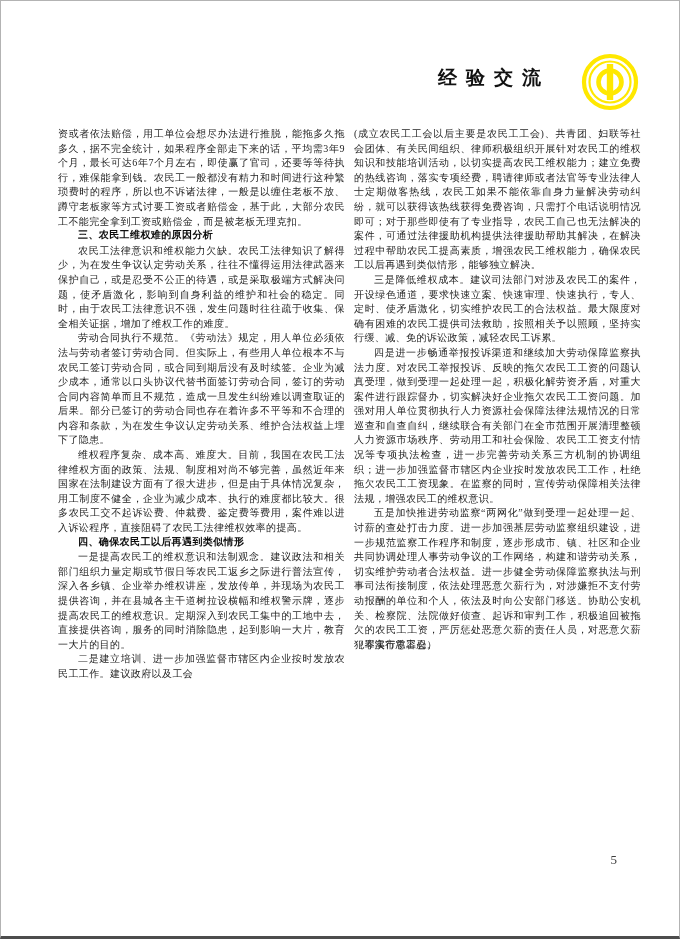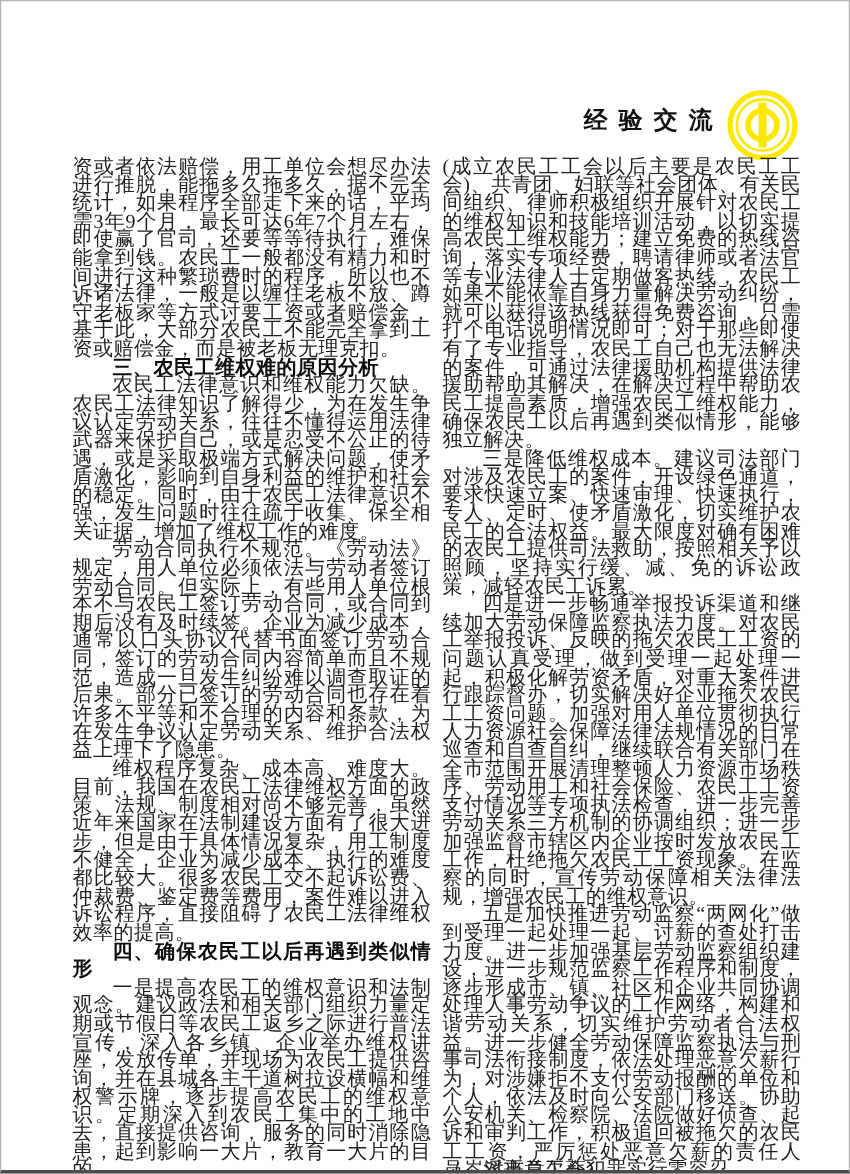--- a/index.html
+++ b/index.html
@@ -5,42 +5,42 @@
   html,body { margin:0; padding:0; background:#fff; }
   body { width:680px; height:939px; font-family:"Liberation Serif", serif; }
   .page {
     position:relative; width:680px; height:939px; box-sizing:border-box;
     background:#ffffff;
     border-left:1px solid #b3b3b3; border-right:1px solid #b3b3b3;
     border-top:1px solid #b3b3b3; border-bottom:3px solid #4d4d4d;
     overflow:hidden;
   }
   .header {
-    position:absolute; top:70px; right:40px;
-    display:flex; align-items:center;
+    position:absolute; top:52px; right:40px;
+    display:flex; align-items:center;gap:29px;
   }
   .page-title {
     font-family:"Liberation Serif", serif;
     font-size:19px; font-weight:700; color:#111;
     letter-spacing:9px; margin-right:2px; white-space:nowrap;
     transform:translateY(-4px);
   }
   .logo { width:58px; height:58px; flex:0 0 auto; }
   .content {
     position:absolute; left:57px; top:126px; width:583px;
     display:flex; gap:9px;
   }
   .col { width:287px; }
   .para {
-    margin:0; font-size:16px; line-height:14.6px; letter-spacing:0.4px;
+    margin:0; font-size:10px; line-height:14.6px; letter-spacing:0.4px;
     color:#1e1e1e; text-align:justify;
   }
   .para.indent { text-indent:2em; }
   .para.heading {
-    font-family:Liberation Serif, serif;
+    font-family:Liberation Mono, monospace;
     font-weight:700; color:#0d0d0d; text-indent:2em;
   }
   .para.attribution {
     text-align:left; margin-top:-14.6px; text-indent:0;
   }
   .page-number {
     position:absolute; right:62px; bottom:68px;
     font-size:13px; color:#3c3c3c; font-family:"Liberation Serif", serif;
   }
 </style>

